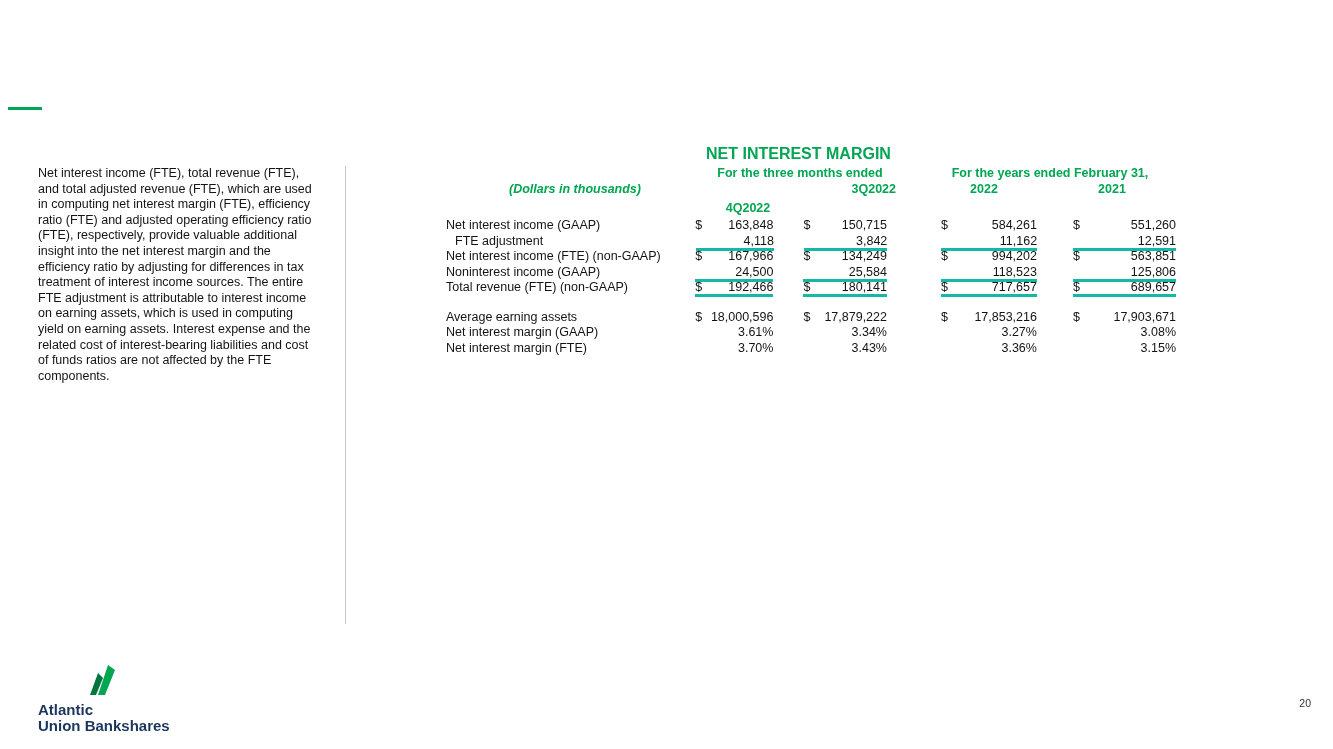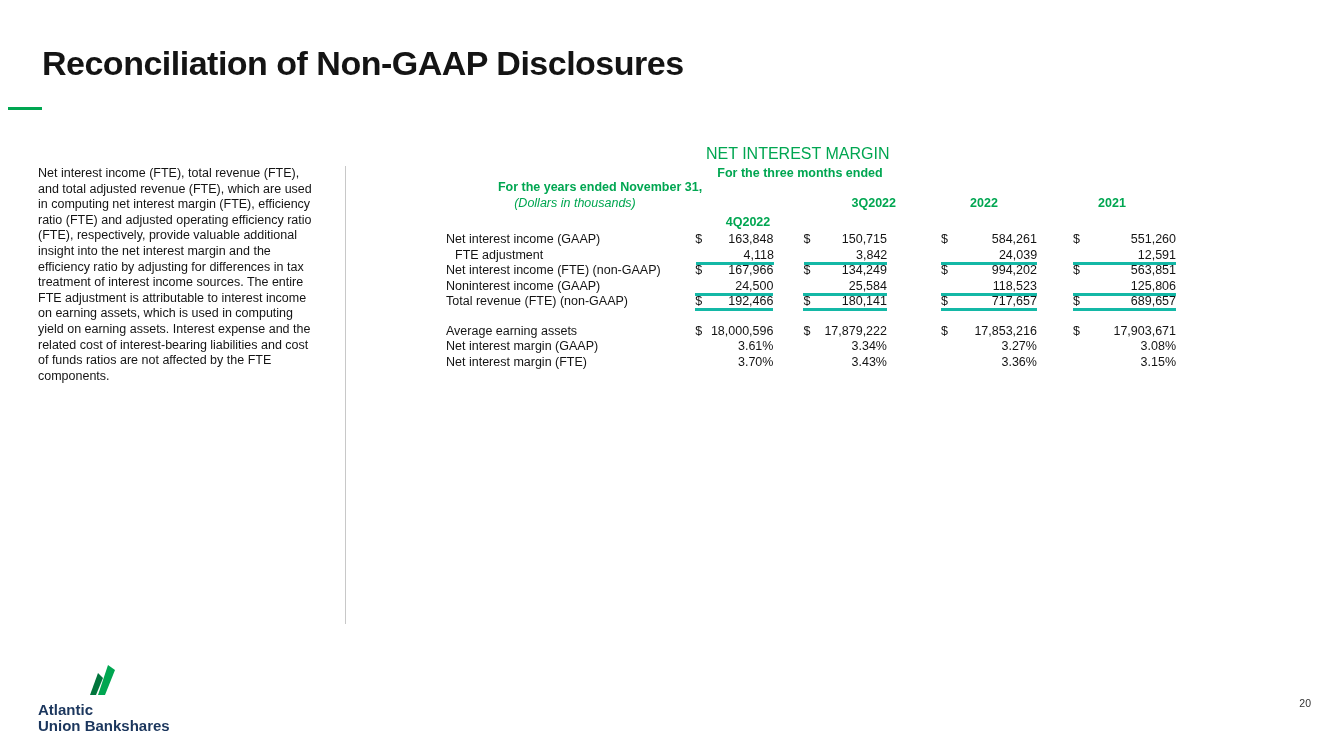--- a/index.html
+++ b/index.html
@@ -8,28 +8,28 @@
   .slide { position:relative; width:1333px; height:749px; background:#fff; overflow:hidden; }
 
   .slide-title { position:absolute; left:42px; top:44px; font-size:34px; font-weight:bold; color:#141414; letter-spacing:-0.5px; }
   .title-rule { position:absolute; left:8px; top:107px; width:34px; height:3px; background:var(--green,#00A651); }
 
   .left-par { position:absolute; left:38px; top:166px; width:278px; font-size:12.5px; line-height:15.6px; color:#141414; }
 
   .v-divider { position:absolute; left:345px; top:166px; width:1px; height:458px; background:#c8c8c8; }
 
   .tableblock { position:absolute; left:446px; top:145px; width:730px; }
-  .tbl-title { margin-left:260px; font-size:16px; font-weight:normal; color:var(--green,#00A651); margin-bottom:3px; }
-
-  .grp-row { display:flex; font-size:12.5px; font-weight:bold; color:var(--green,#00A651); margin-bottom:2px;flex-direction:column; }
+  .tbl-title { margin-left:260px; font-size:16px; font-weight:bold; color:var(--green,#00A651); margin-bottom:3px; }
+
+  .grp-row { display:flex; font-size:12.5px; font-weight:bold; color:var(--green,#00A651); margin-bottom:2px; }
   .grp-q { margin-left:258px; width:192px; text-align:center; }
   .grp-y { margin-left:34px;  width:240px; text-align:center; }
 
   .hdr-row { display:flex; font-size:12.5px; font-weight:bold; color:var(--green,#00A651); margin-bottom:3px; }
-  .hdr-lbl { width:258px; text-align:center; font-weight:normal; font-style:italic; }
+  .hdr-lbl { width:258px; text-align:center; font-weight:bold; font-style:italic; }
   .h1 { width:88px;  text-align:center;margin-top:19px; }
   .h2 { width:94px;  margin-left:10px; text-align:right; }
   .h3 { width:108px; margin-left:34px; text-align:center; }
   .h4 { width:116px; margin-left:16px; text-align:center; }
 
   .trow { display:flex; align-items:baseline; height:15.5px; font-size:12.5px; color:#141414;gap:20px; }
   .lbl { width:258px; white-space:nowrap; }
   .lbl.indent { padding-left:9px; }
   .cell { display:flex; justify-content:space-between; align-items:baseline; }
   .c1 { width:88px; }
@@ -41,33 +41,32 @@
 
   .footer-logo { position:absolute; left:38px; top:664px; display:flex; align-items:center; gap:6px;flex-direction:column; }
   .logo-text { font-size:15px; font-weight:bold; color:var(--navy,#1B365D); line-height:16px; }
   .page-num { position:absolute; right:22px; top:697px; font-size:10.5px; color:#333; }
 </style>
 </head>
 <body>
 
 <div class="slide">
 
-  <h1 class="slide-title">Reconciliation of Non-GAAP Disclosures</h1>
   <div class="title-rule"></div>
 
   <div class="left-par">Net interest income (FTE), total revenue (FTE), and total adjusted revenue (FTE), which are used in computing net interest margin (FTE), efficiency ratio (FTE) and adjusted operating efficiency ratio (FTE), respectively, provide valuable additional insight into the net interest margin and the efficiency ratio by adjusting for differences in tax treatment of interest income sources. The entire FTE adjustment is attributable to interest income on earning assets, which is used in computing yield on earning assets. Interest expense and the related cost of interest-bearing liabilities and cost of funds ratios are not affected by the FTE components.</div>
 
   <div class="v-divider"></div>
 
   <div class="tableblock">
     <div class="tbl-title">NET INTEREST MARGIN</div>
 
     <div class="grp-row">
       <div class="grp-q">For the three months ended</div>
-      <div class="grp-y">For the years ended November 31,</div>
+      <div class="grp-y">For the years ended February 31,</div>
     </div>
 
     <div class="hdr-row">
       <div class="hdr-lbl">(Dollars in thousands)</div>
       <div class="h1">4Q2022</div>
       <div class="h2">3Q2022</div>
       <div class="h3">2022</div>
       <div class="h4">2021</div>
     </div>
 
@@ -96,21 +95,21 @@
       <div class="cell c1 u">
           <span class="d"></span>
           <span class="v">4,118</span>
         </div>
       <div class="cell c2 u">
           <span class="d"></span>
           <span class="v">3,842</span>
         </div>
       <div class="cell c3 u">
           <span class="d"></span>
-          <span class="v">24,039</span>
+          <span class="v">11,162</span>
         </div>
       <div class="cell c4 u">
           <span class="d"></span>
           <span class="v">12,591</span>
         </div>
     </div>
 
     <div class="trow">
       <div class="lbl">Net interest income (FTE) (non-GAAP)</div>
       <div class="cell c1">

